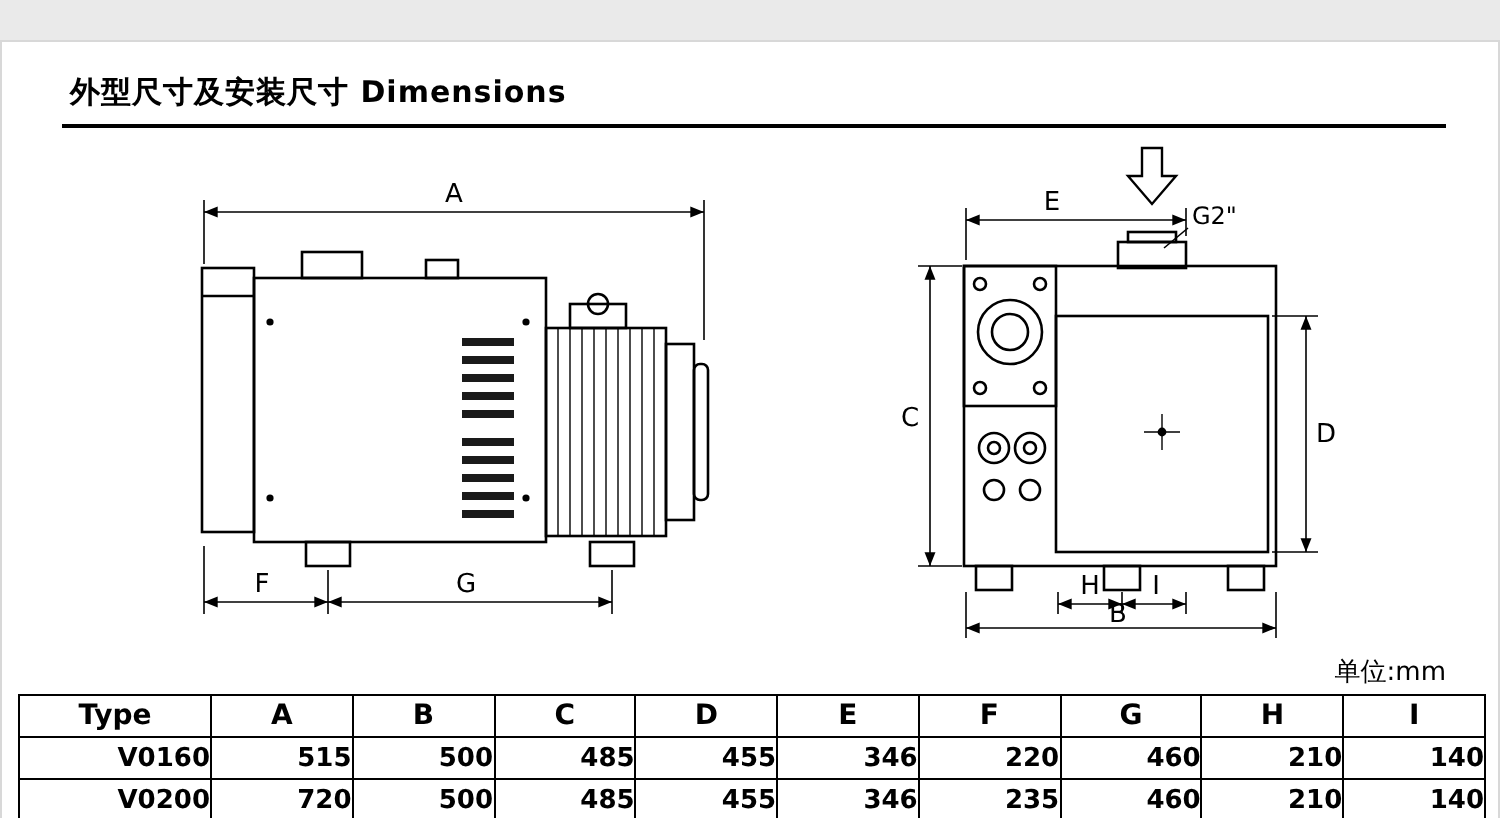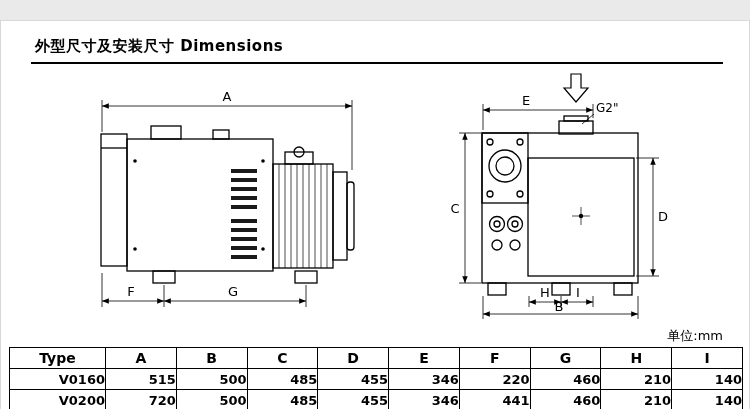--- a/index.html
+++ b/index.html
@@ -265,21 +265,21 @@
         <td>210</td>
         <td>140</td>
       </tr>
       <tr>
         <td>V0200</td>
         <td>720</td>
         <td>500</td>
         <td>485</td>
         <td>455</td>
         <td>346</td>
-        <td>441</td>
+        <td>235</td>
         <td>460</td>
         <td>210</td>
         <td>140</td>
       </tr>
     </tbody>
   </table>
 
 </div>
 
 </body></html>

